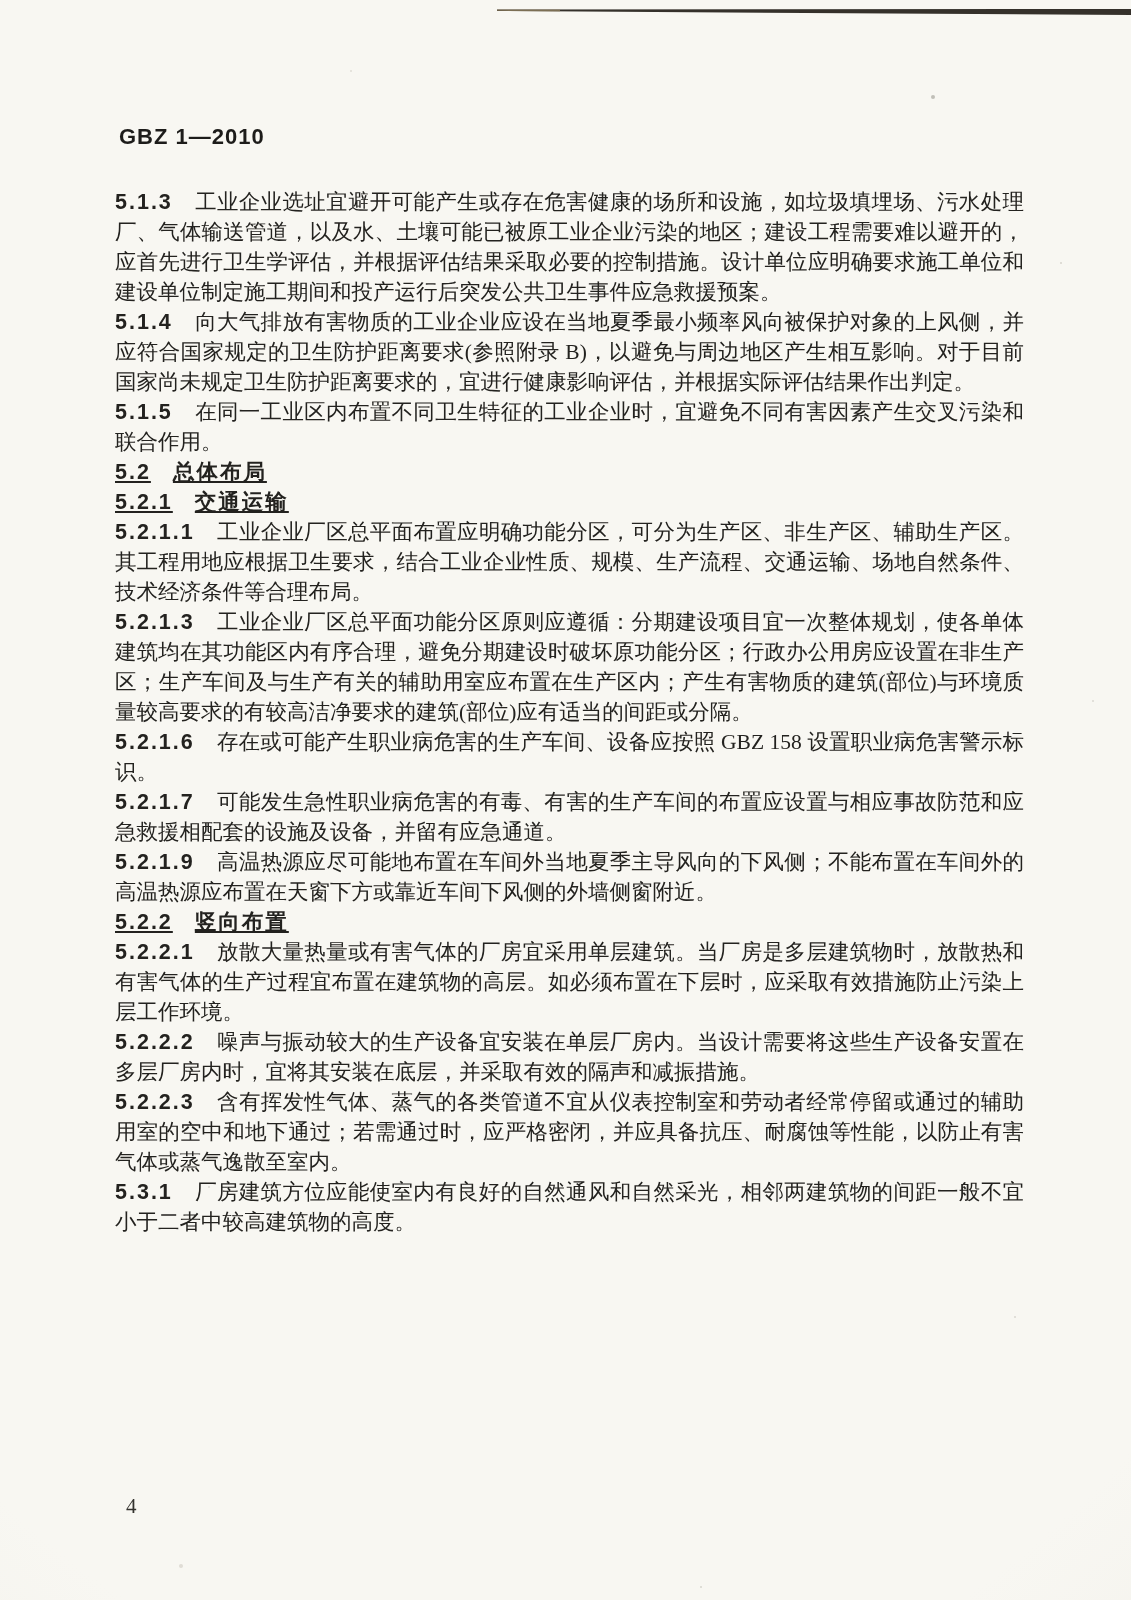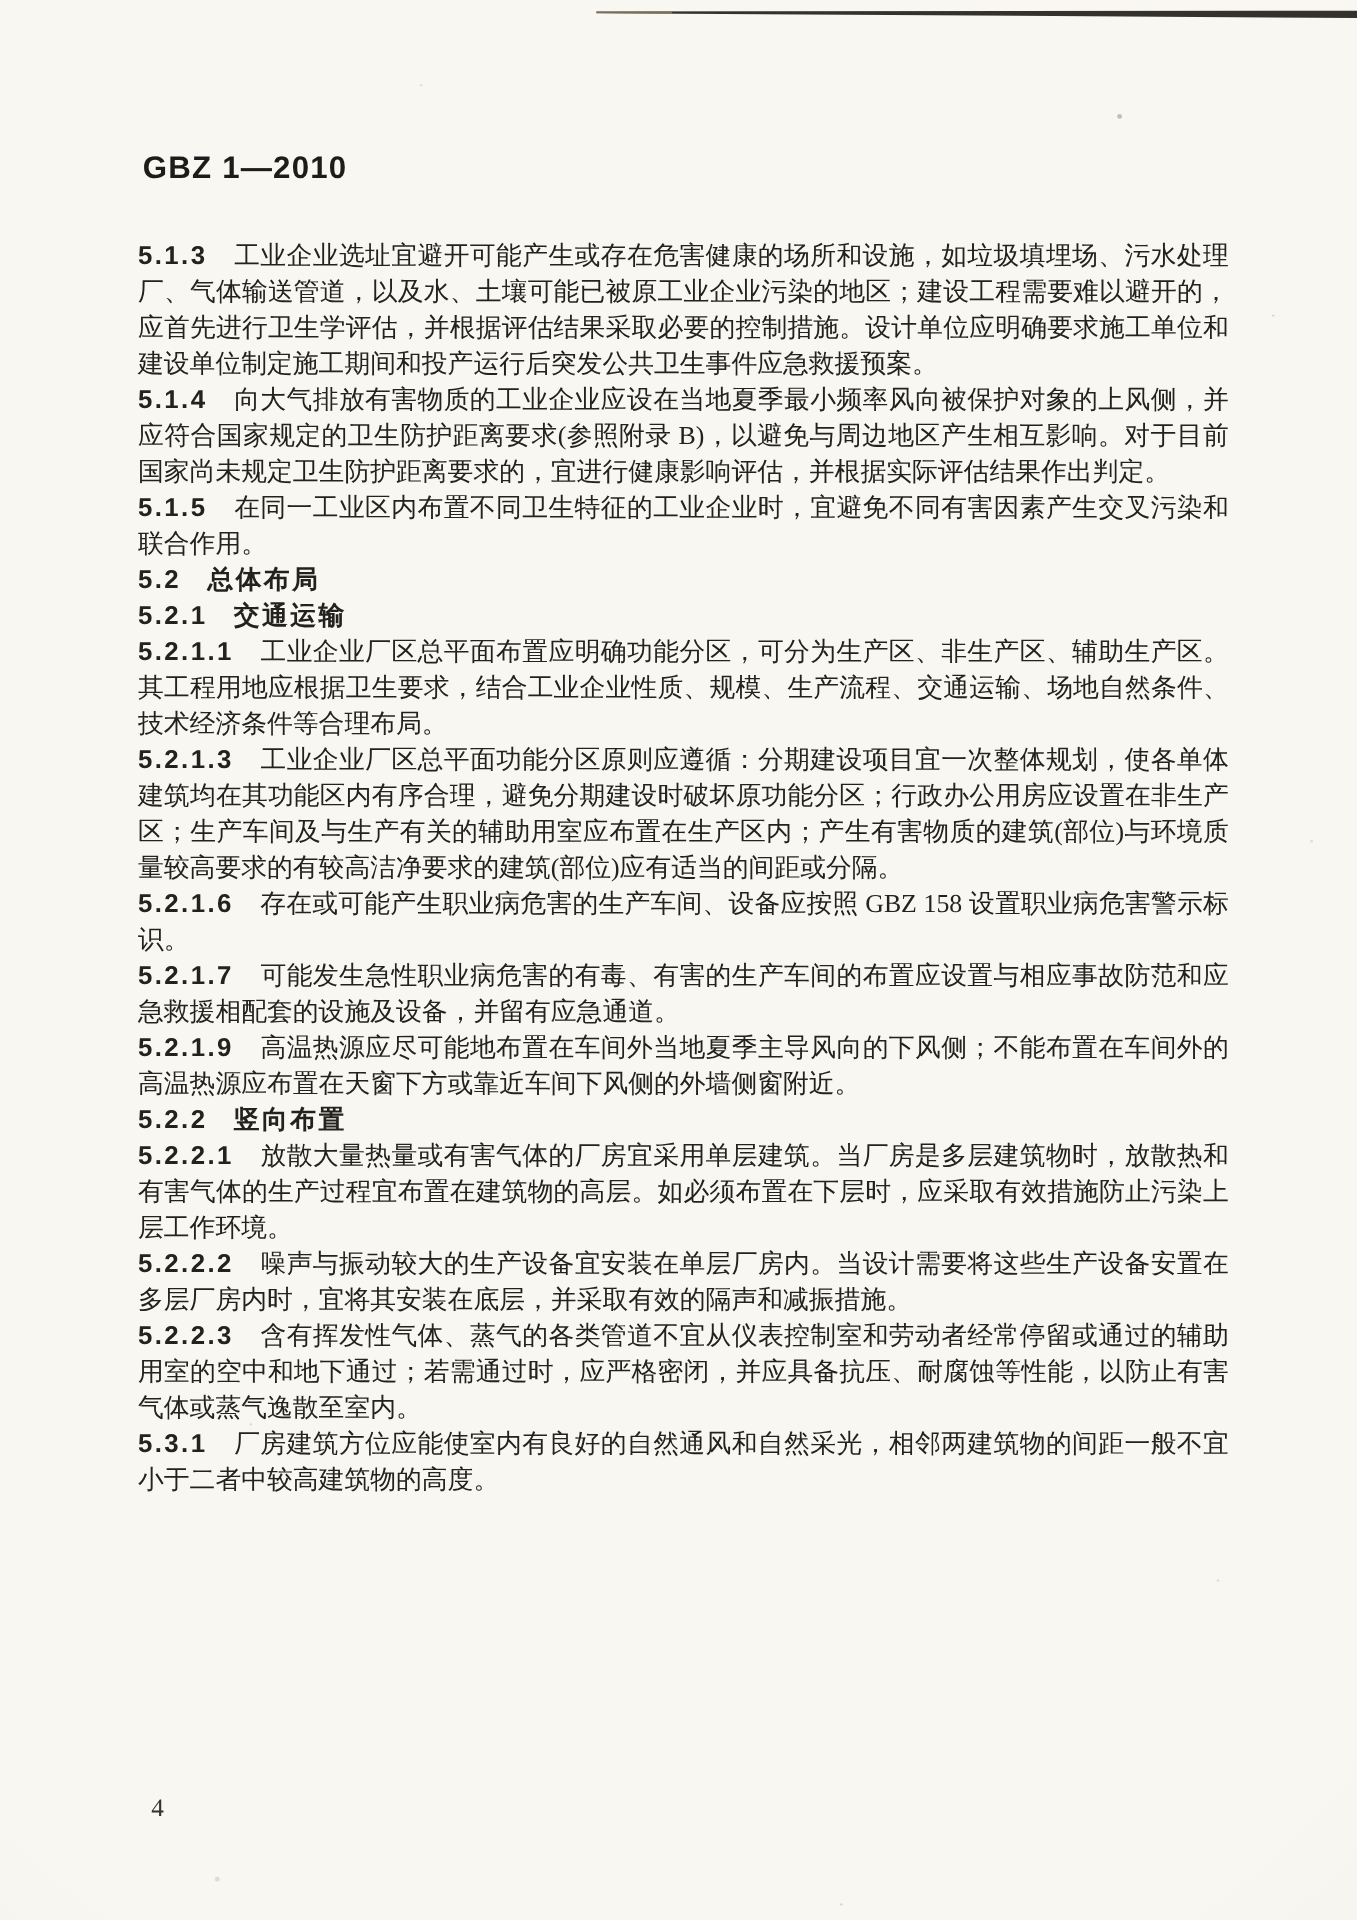--- a/index.html
+++ b/index.html
@@ -36,46 +36,47 @@
   
   .scan-line{
     position:absolute; left:0; top:0; width:1131px; height:40px;
     pointer-events:none;
   }
   .doc-code{
     position:absolute;
     left:119px; top:124px;
     font-family:"Liberation Sans","DejaVu Sans",sans-serif;
     font-weight:bold;
-    font-size:26px;
+    font-size:22px;
     letter-spacing:1px;
     color:#1d1c1a;
   }
   .doc-body{
     position:absolute;
-    left:115px; top:198px;
+    left:115px; top:187px;
     width:909px;
     font-family:"Liberation Serif","DejaVu Serif",serif;
     font-size:21.5px;
     line-height:30px;
     text-align:justify;
     color:var(--ink);
   }
   .clause{margin:0;}
   .clause .num{
     font-family:"Liberation Sans","DejaVu Sans",sans-serif;
     font-weight:bold;
     letter-spacing:2px;
     padding-right:22px;
     white-space:nowrap;
   }
   .clause.heading{
     font-family:"Liberation Sans","DejaVu Sans",sans-serif;
     font-weight:bold;
     text-align:left;
+    text-decoration:underline;
   }
   .clause.heading .txt{
     letter-spacing:2px;
   }
   .page-number{
     position:absolute;
     left:126px; top:1494px;
     font-family:"Liberation Serif","DejaVu Serif",serif;
     font-size:21px;
     color:#33322e;

